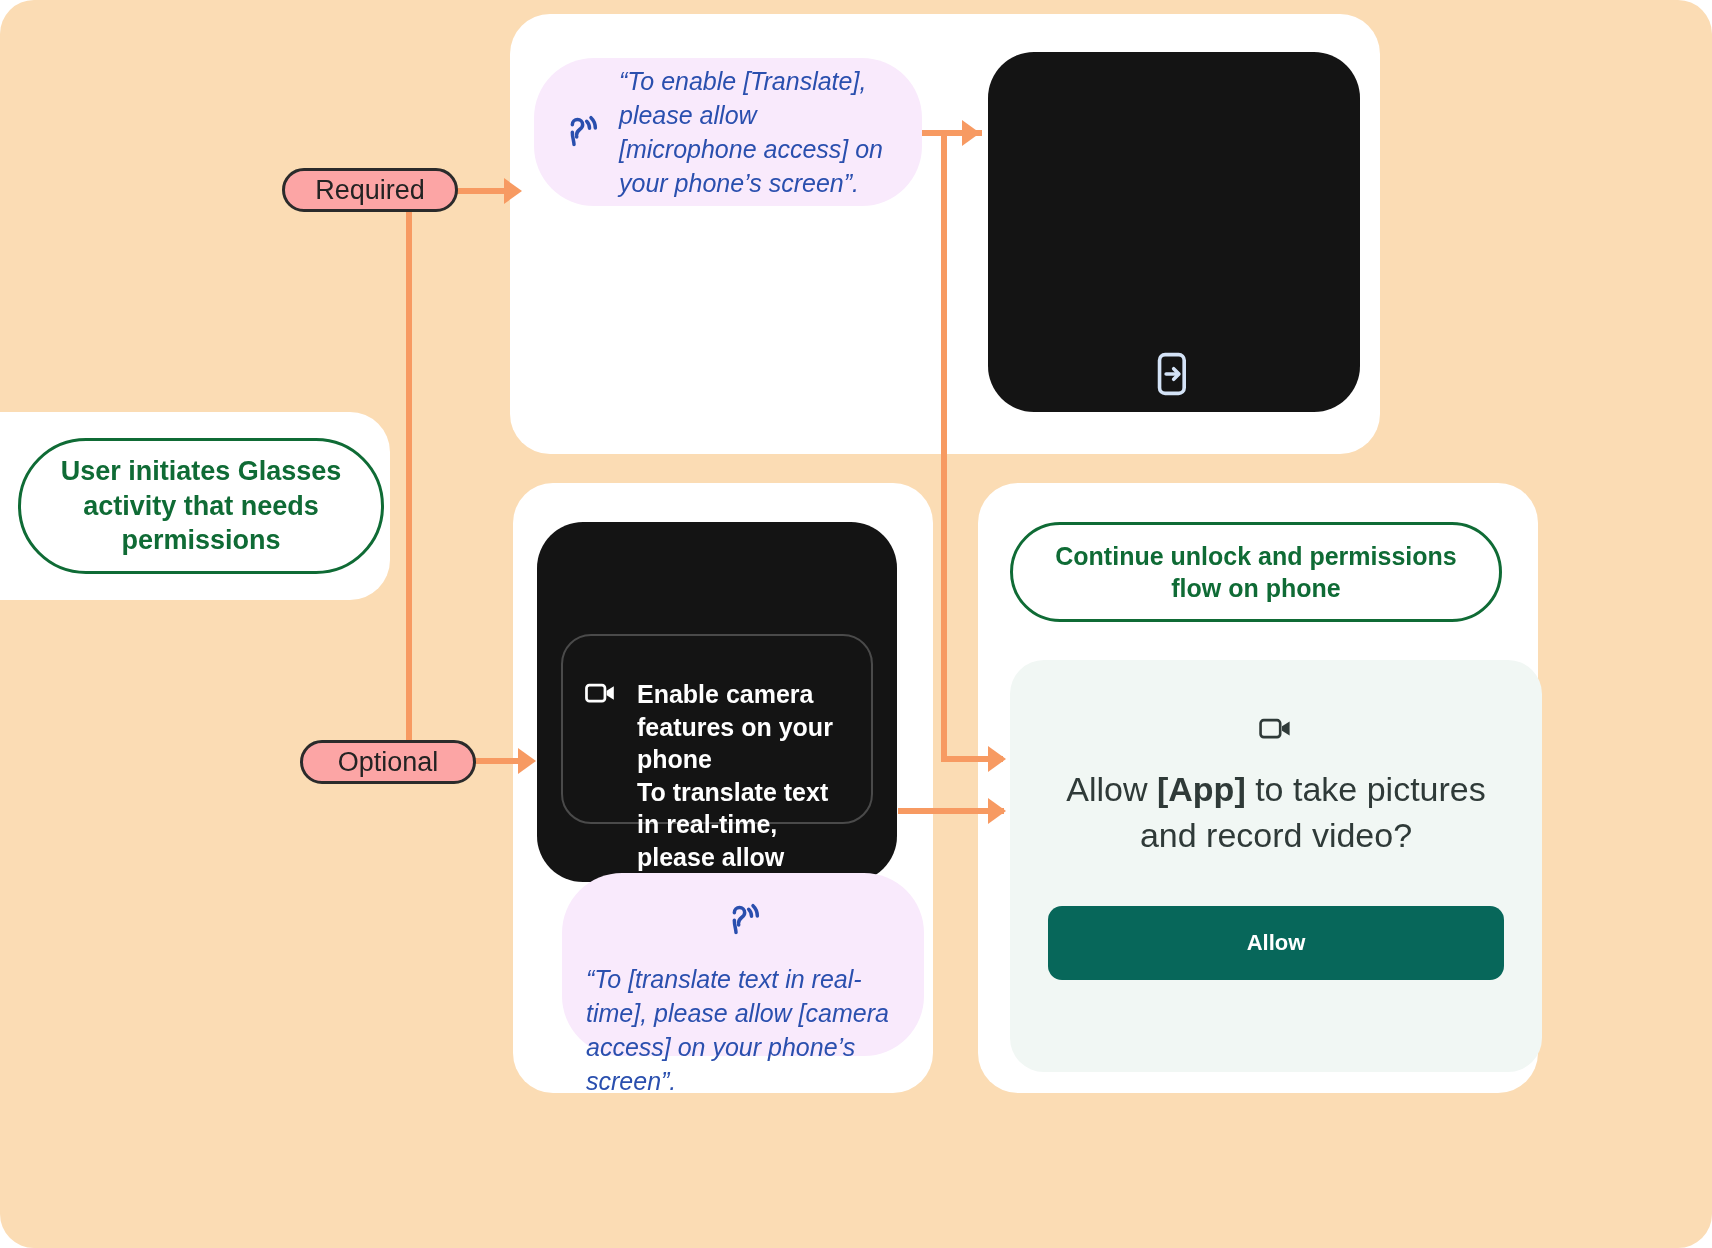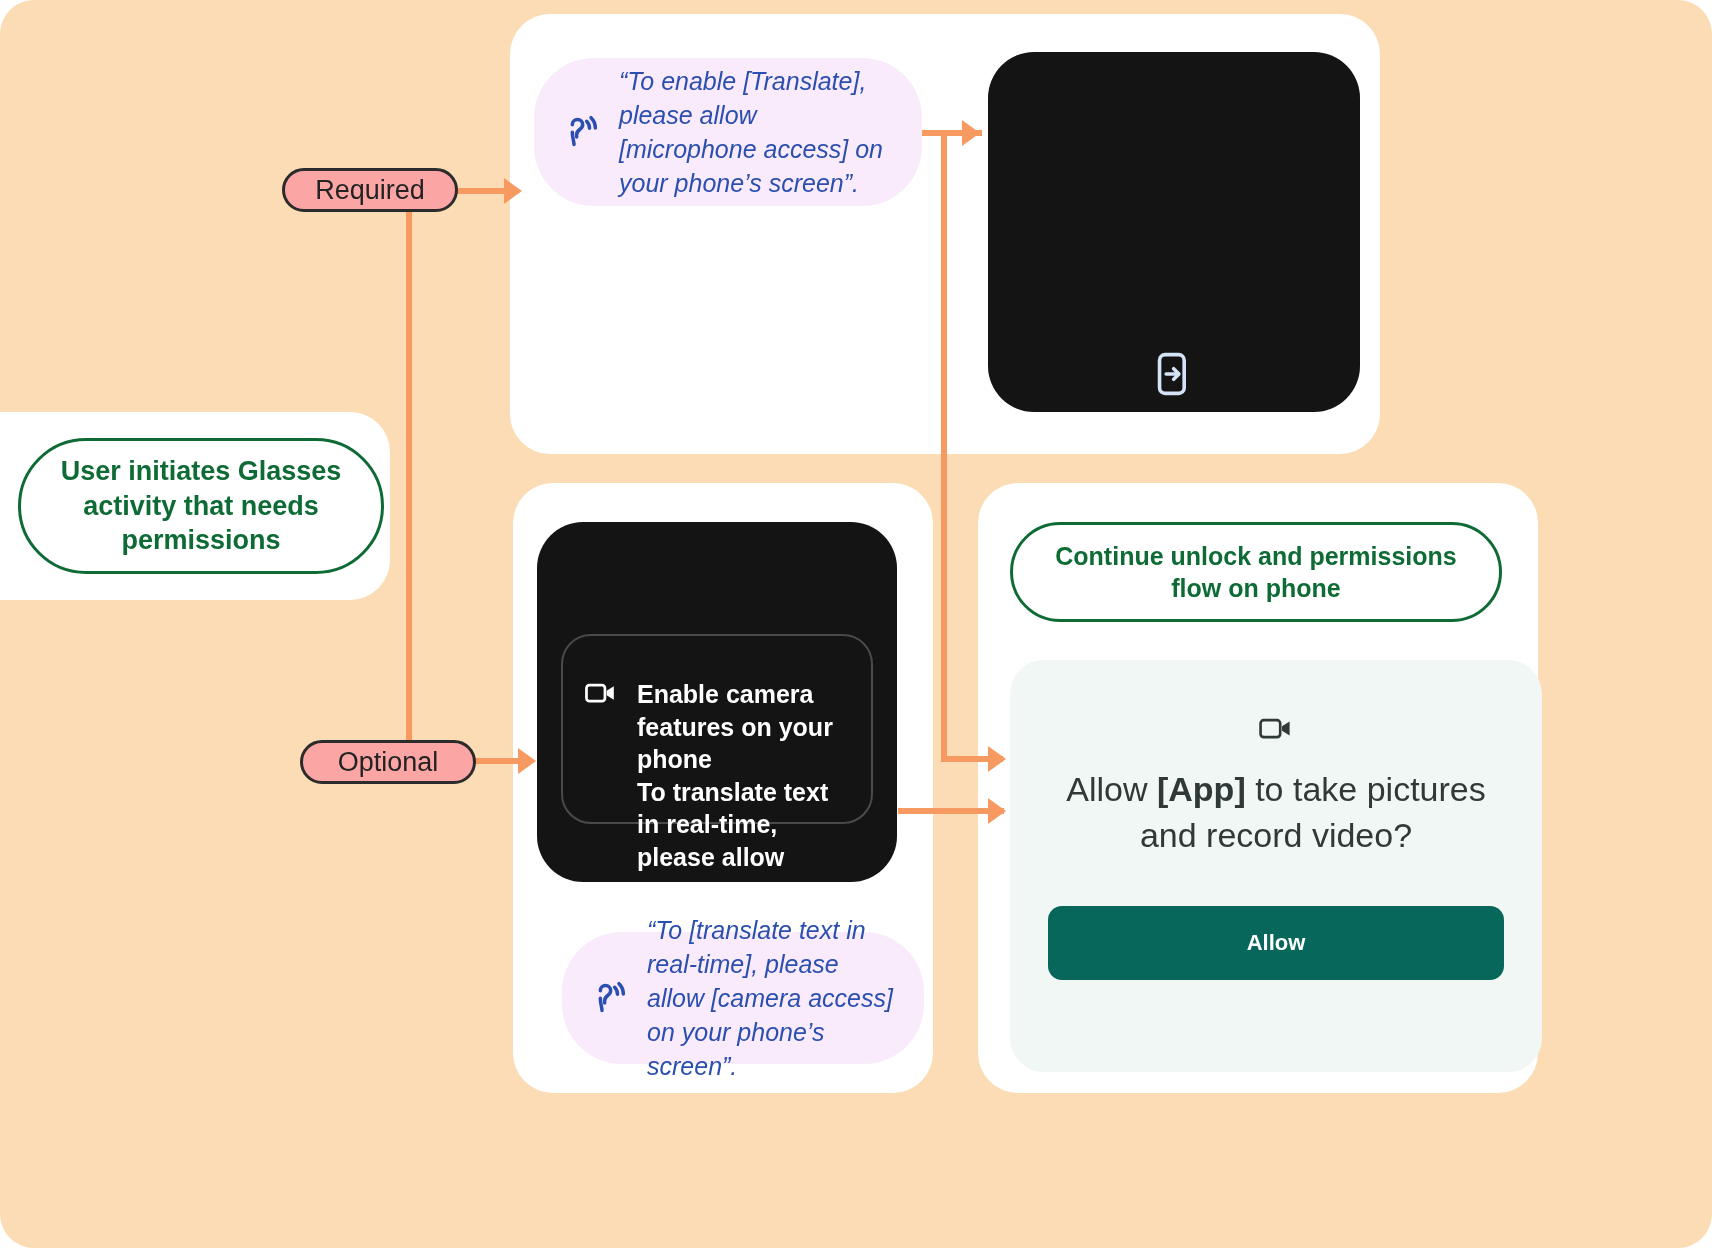--- a/index.html
+++ b/index.html
@@ -189,21 +189,21 @@
         <rect x="1.2" y="2.6" width="15" height="13" rx="2.4" stroke="#ffffff" stroke-width="2.2"></rect>
         <path d="M17.6 7.2 23.4 3.6v10.8l-5.8-3.6z" fill="#ffffff"></path>
       </svg>
       <div>
         <div class="ctext">Enable camera features on your phone</div>
         <div class="ctext">To translate text in real-time, please allow camera access.</div>
       </div>
     </div>
   </div>
 
-  <div class="bubble" style="left:562px;top:932px;width:362px;height:132px;">
+  <div class="bubble" style="left:562px;top:873px;width:362px;height:183px;flex-direction:column;">
     <svg class="ear" width="40" height="42" viewBox="0 0 24 24" fill="none">
       <path d="M8.6 7.6c0-1.7 1.4-3.1 3.1-3.1s3.1 1.4 3.1 3.1c0 1.5-.9 2.2-1.8 2.9-1 .8-1.8 1.5-1.8 3.1" stroke="#2a4fae" stroke-width="2.1" stroke-linecap="round"></path>
       <path d="M8.6 12.2c0 3.4 1 5.2 1 7.3" stroke="#2a4fae" stroke-width="2.1" stroke-linecap="round"></path>
       <path d="M11.2 14.6v.4" stroke="#2a4fae" stroke-width="2.1" stroke-linecap="round"></path>
       <path d="M17.2 5.6c1.1 1.1 1.7 2.6 1.7 4.2" stroke="#2a4fae" stroke-width="2.1" stroke-linecap="round"></path>
       <path d="M19.8 3.4c1.7 1.6 2.6 3.8 2.6 6.2" stroke="#2a4fae" stroke-width="2.1" stroke-linecap="round"></path>
     </svg>
     <div class="btxt">“To [translate text in real-time], please allow [camera access] on your phone’s screen”.</div>
   </div>
 

